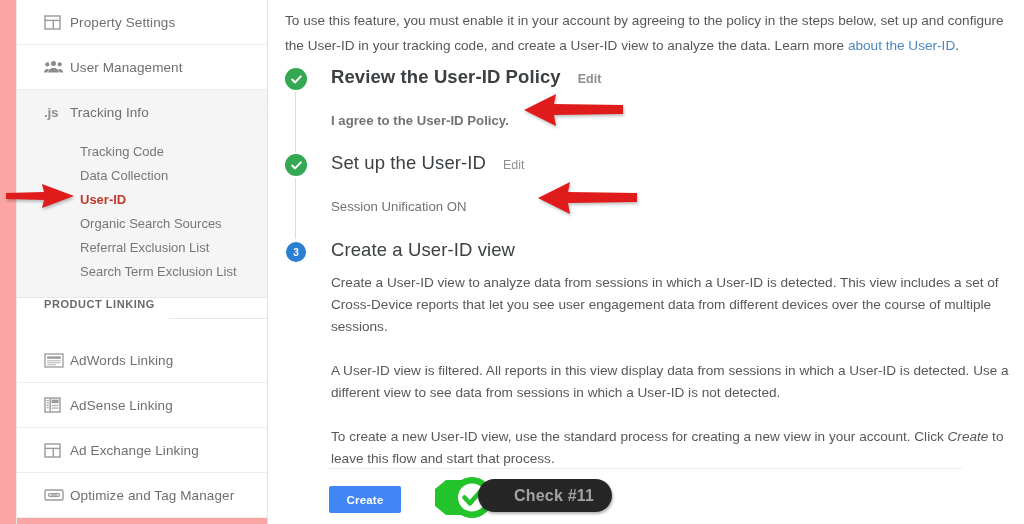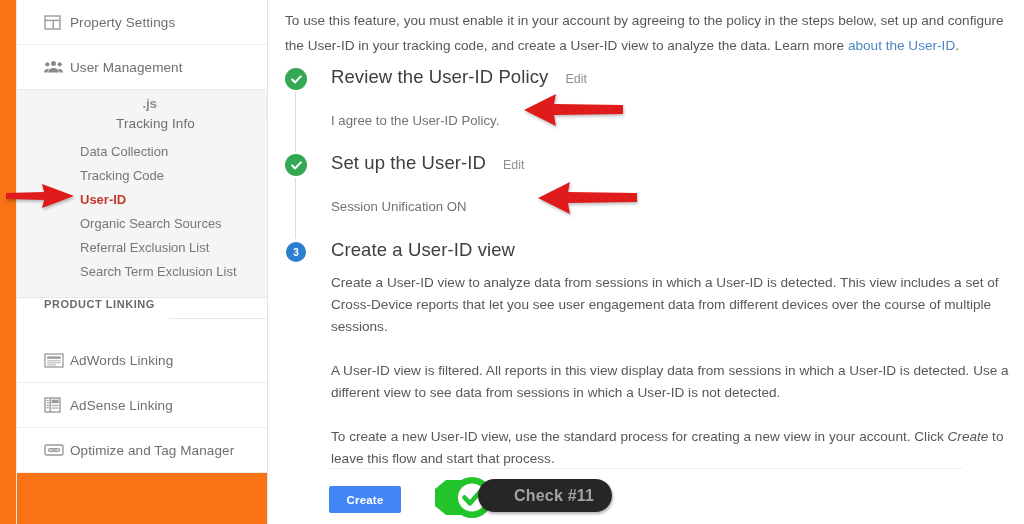--- a/index.html
+++ b/index.html
@@ -15,42 +15,42 @@
     width: 1024px; height: 524px;
     background: #fff;
     overflow: hidden;
   }
 
   
   .sidebar {
     position: absolute;
     left: 0; top: 0;
     width: 268px; height: 524px;
-    background: #f97316;
+    background: #fca5a5;
     border-right: 1px solid #e4e4e4;
     overflow: hidden;
   }
   .rail-edge {
     position: absolute;
     left: 16px; top: 0; bottom: 0;
     width: 1px;
     background: #e8e8e8;
   }
   .nav-list { position: absolute; left: 17px; top: 0; right: 0; }
 
   .nav-row {
     position: relative;
     display: flex;
     align-items: center;
     height: 45px;
     padding-left: 27px;
     border-bottom: 1px solid #ededed;
     background: #fff;
   }
-  .nav-row.group-open { background: #f5f5f5; border-bottom: none; flex-direction: column; }
+  .nav-row.group-open { background: #f5f5f5; border-bottom: none; }
   .nav-row .icon {
     width: 26px;
     flex: 0 0 26px;
     display: flex; align-items: center; justify-content: flex-start;
     color: #8a8a8a;
   }
   .nav-row .label {
     font-size: 13.5px;
     color: #6f6f6f;
     letter-spacing: .1px;
@@ -297,24 +297,24 @@
 
       <div class="nav-row group-open">
         <span class="icon">
           <span class="js-badge">.js</span>
         </span>
         <span class="label">Tracking Info</span>
       </div>
 
       <div class="subnav">
         <div class="subnav-item">
+          <span>Tracking Code</span>
+        </div>
+        <div class="subnav-item">
           <span>Data Collection</span>
-        </div>
-        <div class="subnav-item">
-          <span>Tracking Code</span>
         </div>
         <div class="subnav-item active">
           <span>User-ID</span>
         </div>
         <div class="subnav-item">
           <span>Organic Search Sources</span>
         </div>
         <div class="subnav-item">
           <span>Referral Exclusion List</span>
         </div>
@@ -351,20 +351,30 @@
             <line x1="2.6" y1="8.4" x2="4.8" y2="8.4" stroke="#9a9a9a" stroke-width="1.1"></line>
             <line x1="2.6" y1="10.8" x2="4.8" y2="10.8" stroke="#9a9a9a" stroke-width="1.1"></line>
             <rect x="7.6" y="2.6" width="7" height="3.6" fill="#9a9a9a"></rect>
             <rect x="7.6" y="7.8" width="7" height="1.4" fill="#b5b5b5"></rect>
             <rect x="7.6" y="10.4" width="7" height="1.4" fill="#b5b5b5"></rect>
           </svg>
         </span>
         <span class="label">AdSense Linking</span>
       </div>
 
+      <div class="nav-row">
+        <span class="icon">
+          <svg width="17" height="17" viewBox="0 0 17 17">
+            <rect x="1" y="2" width="15" height="13" fill="none" stroke="#9a9a9a" stroke-width="1.4"></rect>
+            <line x1="1" y1="6.4" x2="16" y2="6.4" stroke="#9a9a9a" stroke-width="1.4"></line>
+            <line x1="9.3" y1="6.4" x2="9.3" y2="15" stroke="#9a9a9a" stroke-width="1.4"></line>
+          </svg>
+        </span>
+        <span class="label">Ad Exchange Linking</span>
+      </div>
 
       <div class="nav-row">
         <span class="icon">
           <svg width="20" height="14" viewBox="0 0 20 14">
             <rect x="1" y="2" width="18" height="10" rx="1.5" fill="none" stroke="#9a9a9a" stroke-width="1.4"></rect>
             <rect x="4.5" y="5.6" width="11" height="2.8" rx="1.4" fill="none" stroke="#9a9a9a" stroke-width="1.3"></rect>
             <line x1="7" y1="7" x2="13" y2="7" stroke="#9a9a9a" stroke-width="1.2"></line>
           </svg>
         </span>
         <span class="label">Optimize and Tag Manager</span>
@@ -374,21 +384,21 @@
 
     <div class="rail-pointer"></div>
   </nav>
 
   <section class="main">
 
     <p class="intro"><span>To use this feature, you must enable it in your account by agreeing to the policy in the steps below, set up and configure the User-ID in your tracking code, and create a User-ID view to analyze the data. Learn more </span><a href="#">about the User-ID</a><span>.</span></p>
 
     <div class="steps">
 
-      <div class="step" style="height:86px;">
+      <div class="step" style="height:86px;font-weight:bold;">
         <div class="connector" style="top:26px;height:60px;"></div>
         <div class="step-marker">
           <div class="marker-done">
             <svg width="13" height="13" viewBox="0 0 13 13">
               <path d="M2.2 6.6 L5.1 9.4 L10.8 3.4" fill="none" stroke="#fff" stroke-width="2.1" stroke-linecap="round" stroke-linejoin="round"></path>
             </svg>
           </div>
         </div>
         <div class="step-title-row">
           <span class="step-title">Review the User-ID Policy</span>

